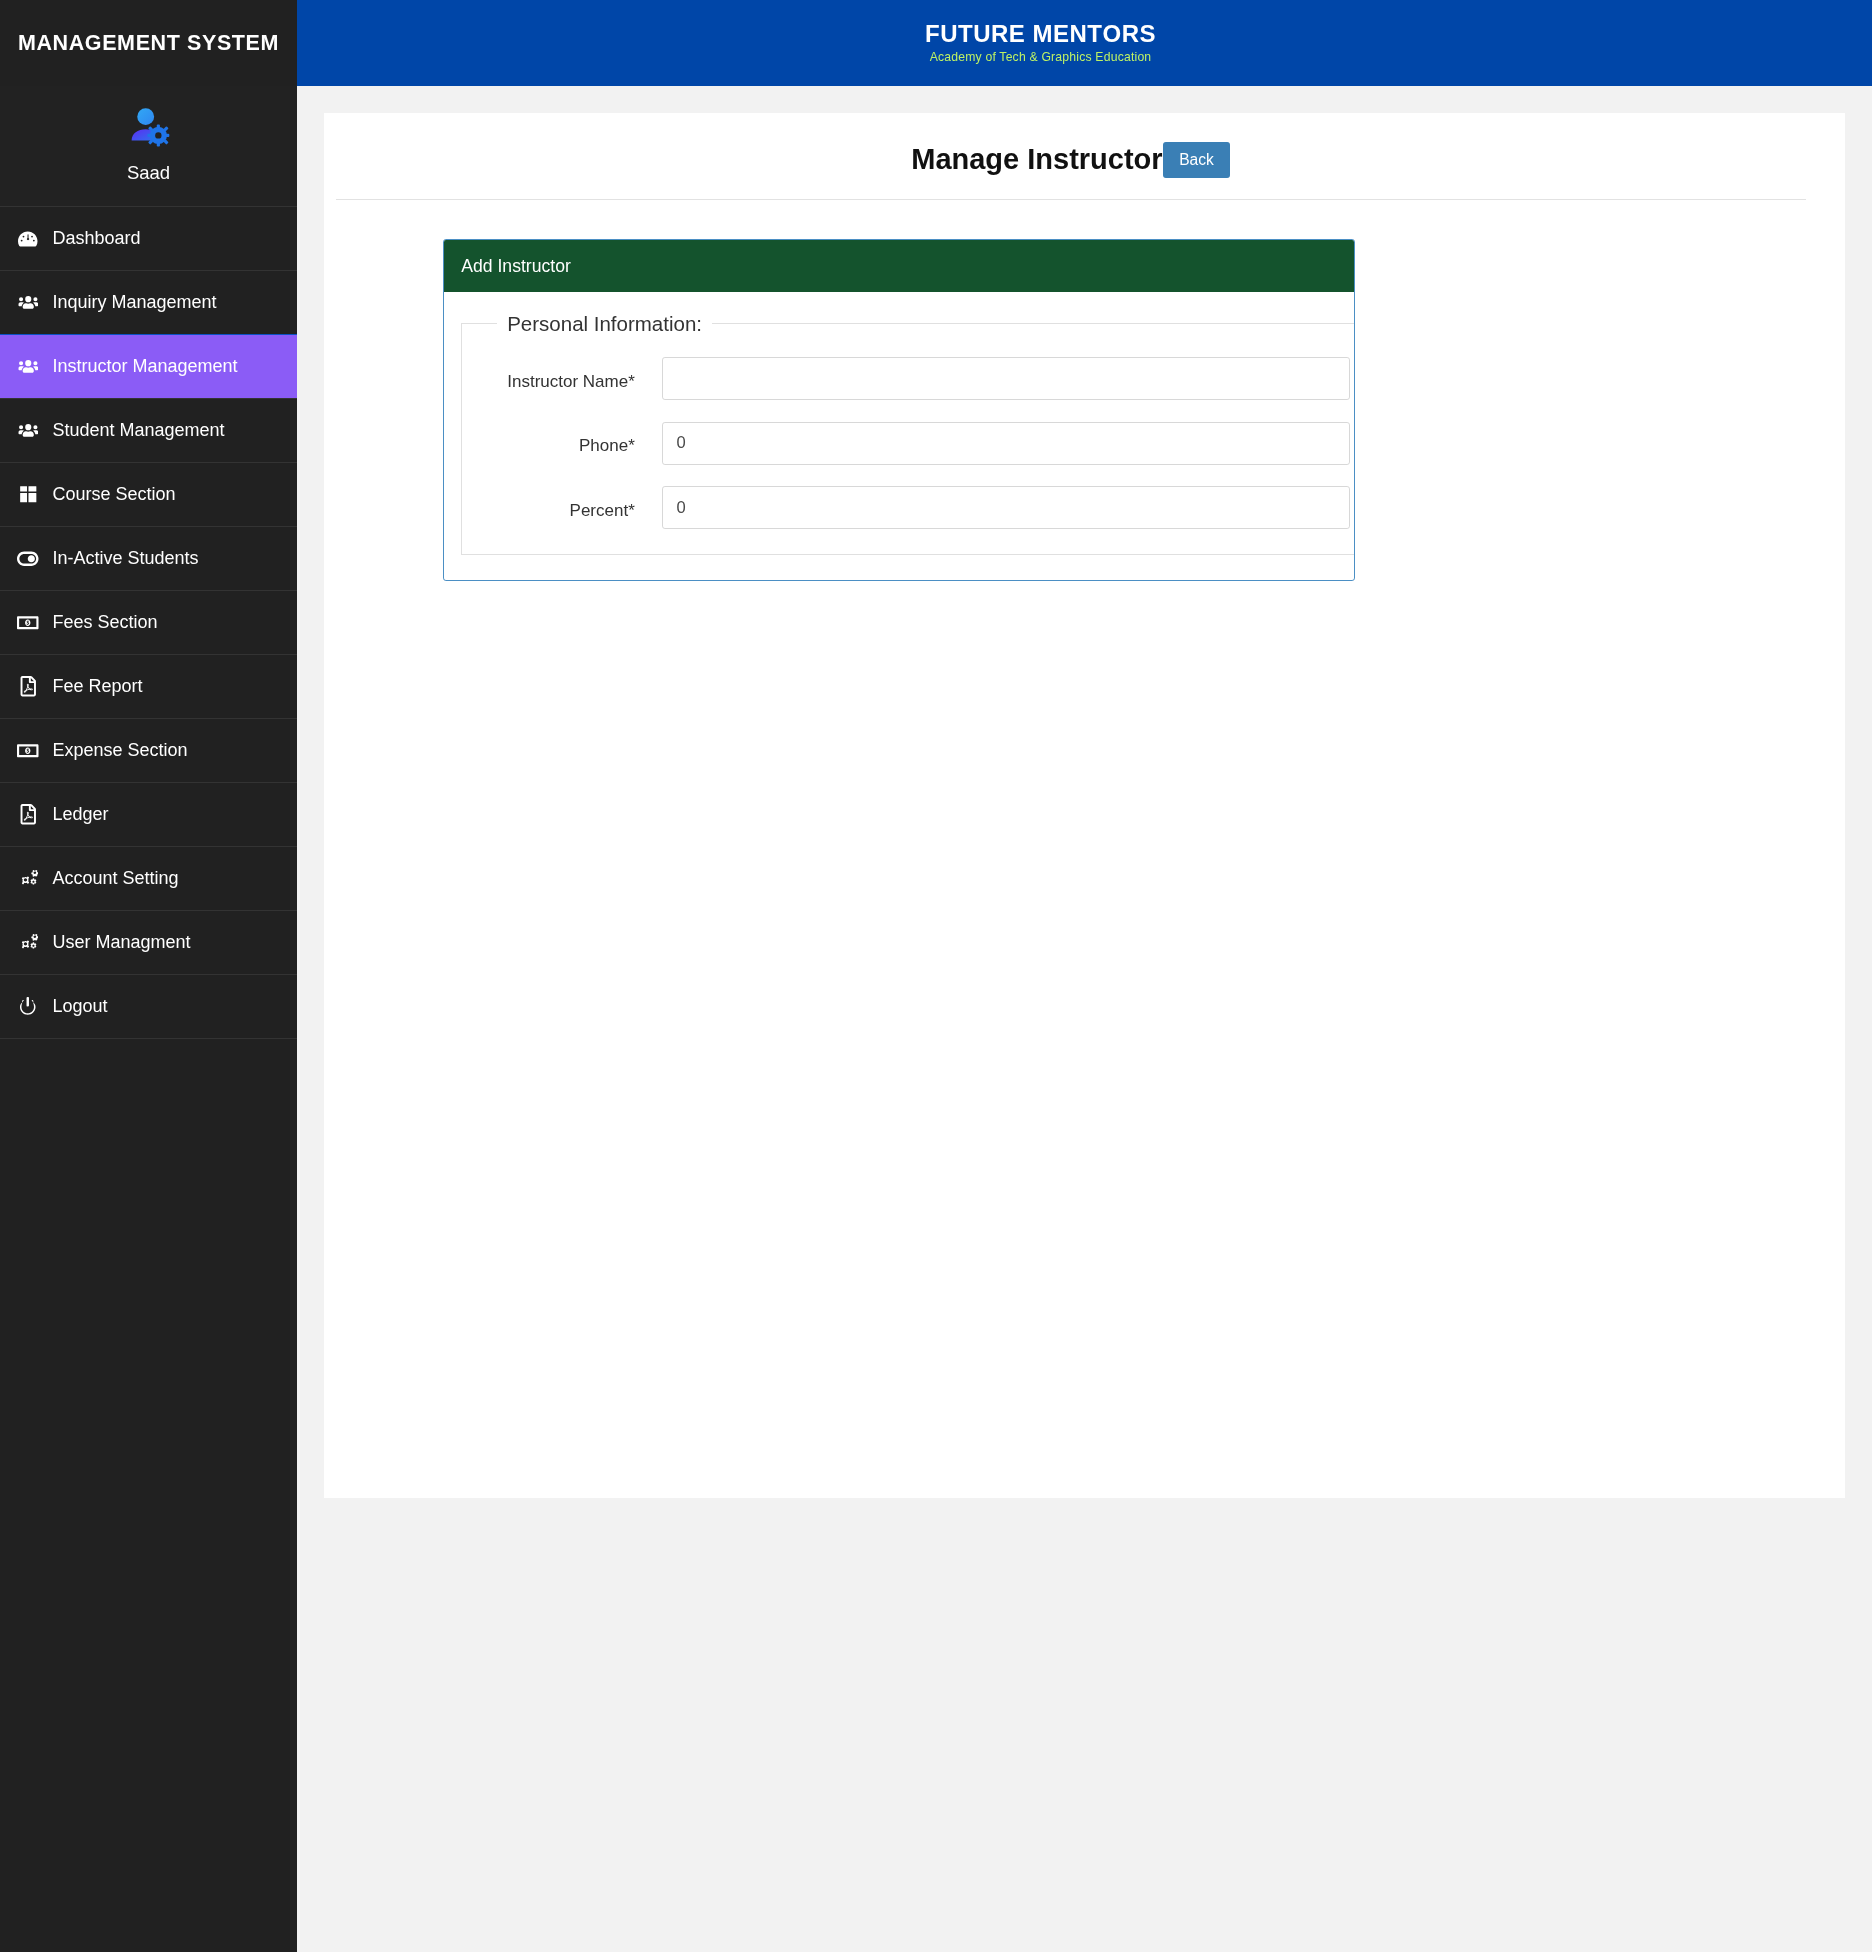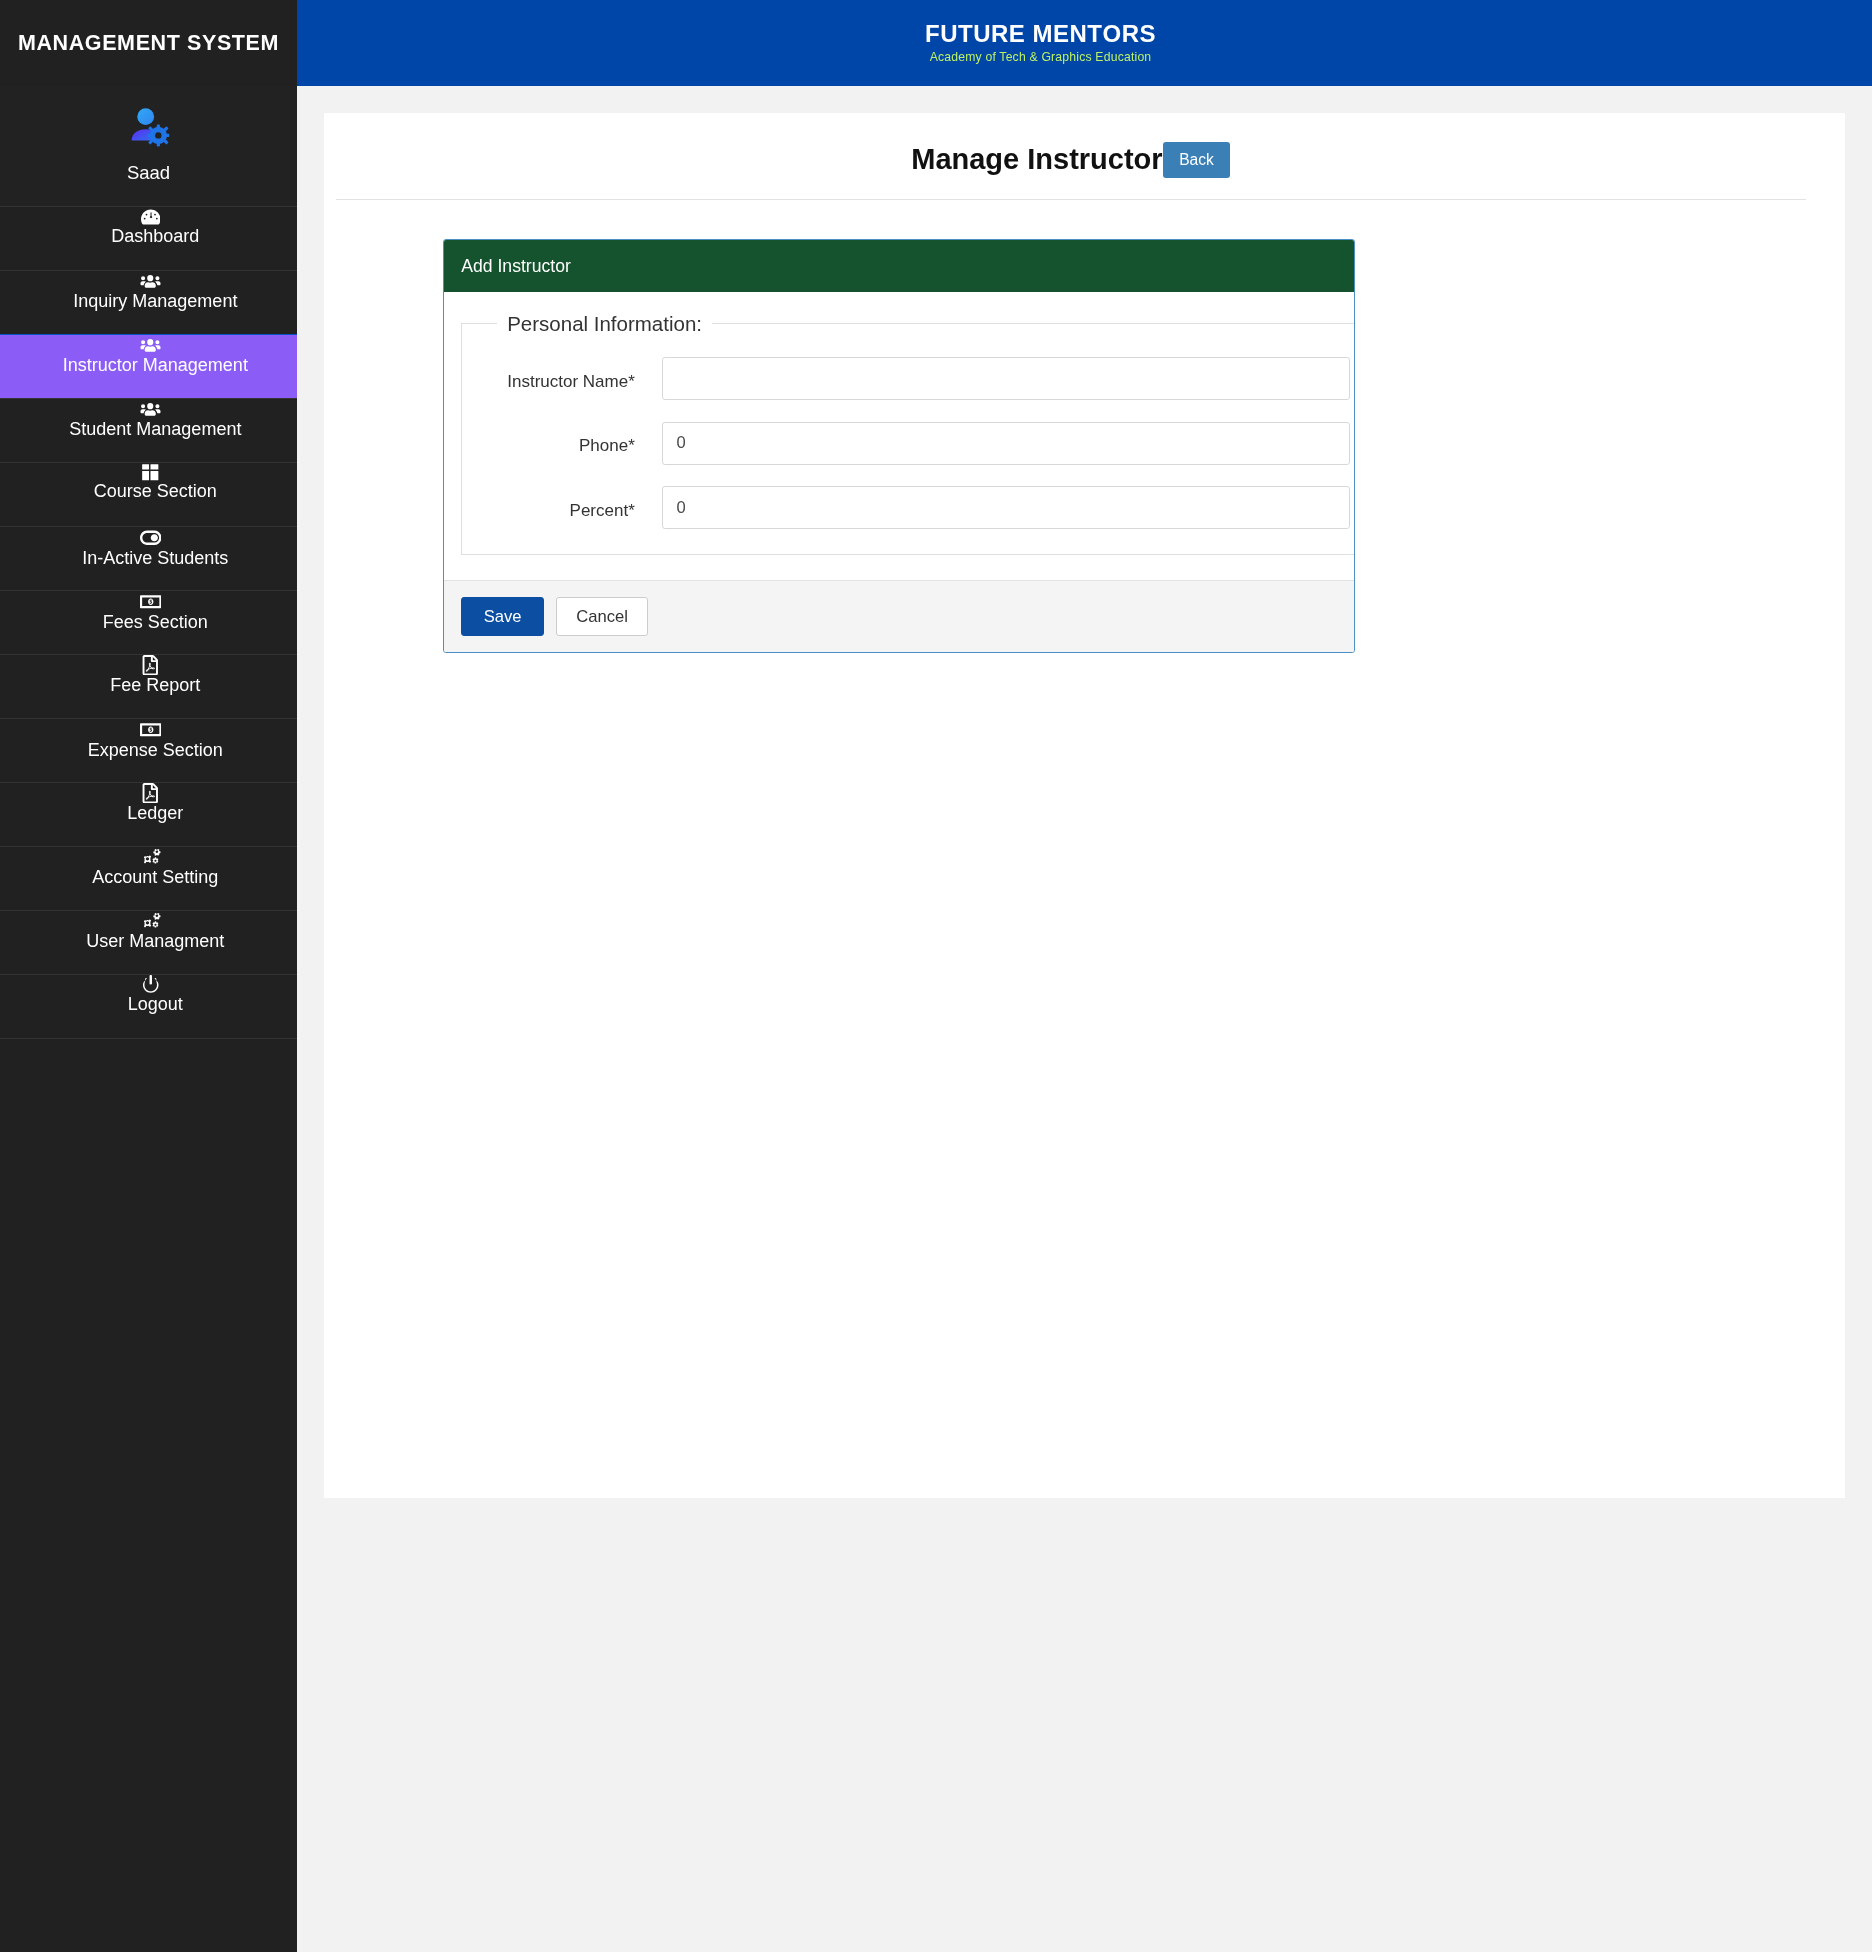--- a/index.html
+++ b/index.html
@@ -50,21 +50,20 @@
     display: flex;
     align-items: center;
     height: 64px;
     padding-left: 13.7px;
     color: #ffffff;
     font-size: 18px;
     border-top: 1px solid #333333;
     background: #212121;
     cursor: pointer;
     white-space: nowrap;
-    flex-direction: column;
   }
   .menu-item.active { background: #8b5cf6; border-top-color: #0b51c5; }
   .menu-icon {
     width: 29px;
     min-width: 29px;
     display: flex;
     align-items: center;
     justify-content: center;
     margin-right: 9.8px;
   }
@@ -451,23 +450,19 @@
               </div>
 
               <div class="form-row">
                 <label class="form-label">Percent*</label>
                 <input class="form-input" type="text" value="0" style="">
               </div>
 
             </fieldset>
           </div>
 
-          <div class="card-footer">
-            <button class="btn-save">Save</button>
-            <button class="btn-cancel">Cancel</button>
-          </div>
         </div>
 
       </div>
     </div>
   </div>
 </div>
 
 
 </body></html>

